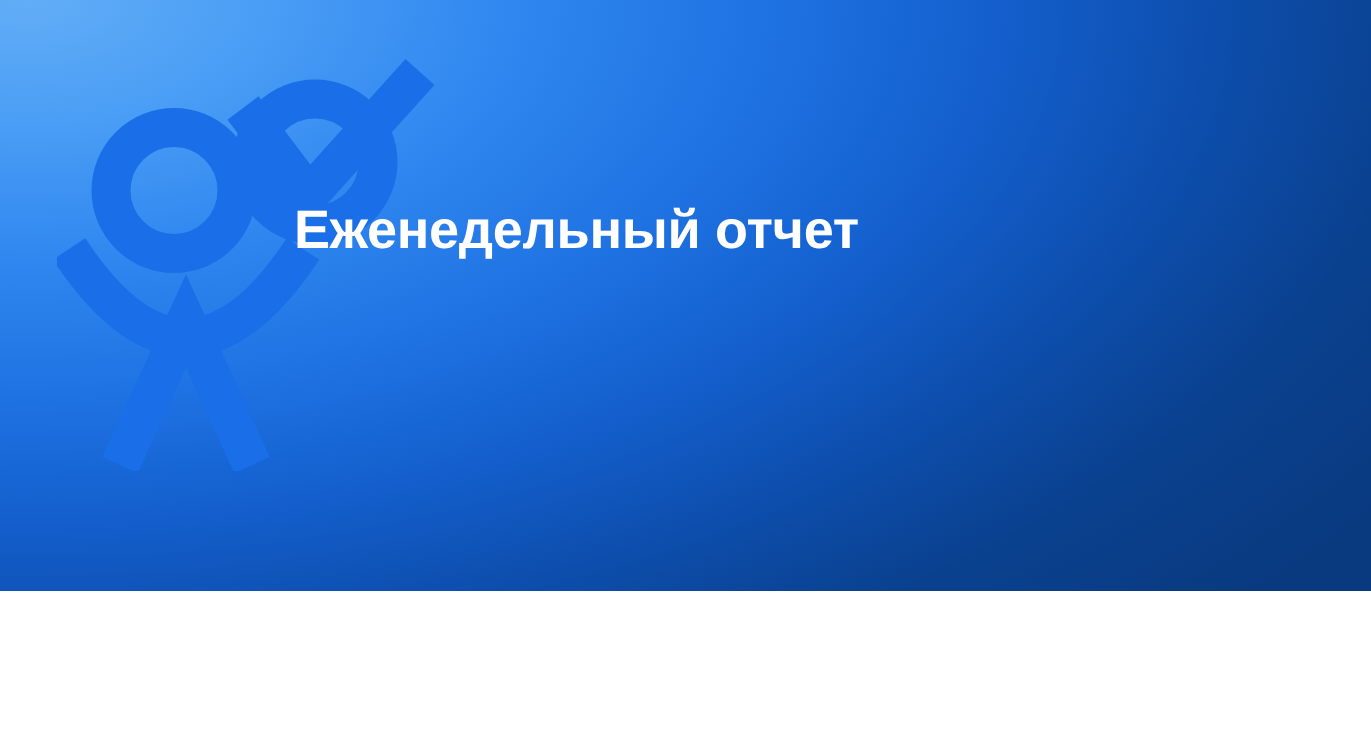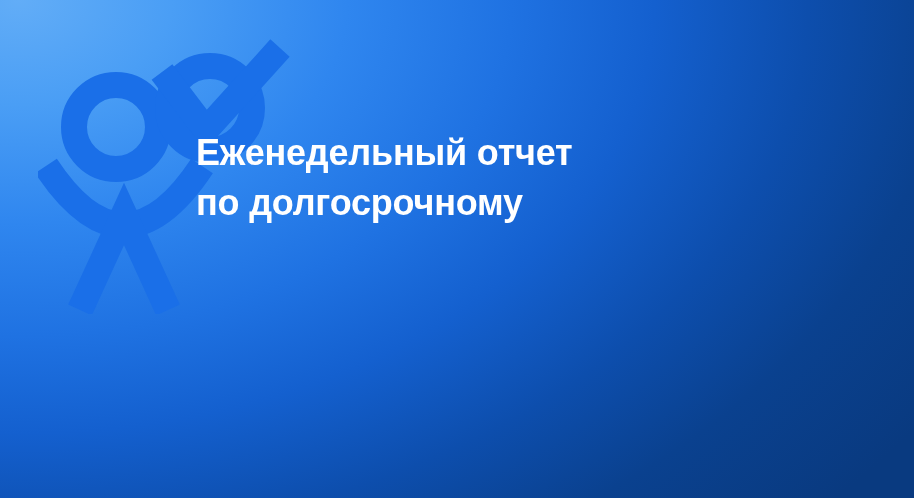--- a/index.html
+++ b/index.html
@@ -8,21 +8,21 @@
     padding: 0;
     background: #ffffff;
   }
   body {
     font-family: "Liberation Sans", "DejaVu Sans", sans-serif;
   }
 
   #banner {
     position: relative;
     width: 914px;
-    height: 498px;
+    height: 394px;
     overflow: hidden;
     
     background:
       radial-gradient(120% 150% at 2% 0%,
         #62adf7 0%,
         #4a9ef5 14%,
         #2f86ef 30%,
         #1f72e2 45%,
         #1460cf 58%,
         #0d4ead 72%,
@@ -78,16 +78,15 @@
 
         <path d="M 42 276 L 86 180 L 130 276" stroke-linejoin="miter"></path>
 
         <path d="M 124 38 L 168 96 L 242 14" stroke-linejoin="miter"></path>
       </g>
     </svg>
   </div>
 
   <div id="title-block">
     <div class="title-line">Еженедельный отчет</div>
-    <div class="title-line">по долгосрочному</div>
   </div>
 
 </div>
 
 </body></html>

